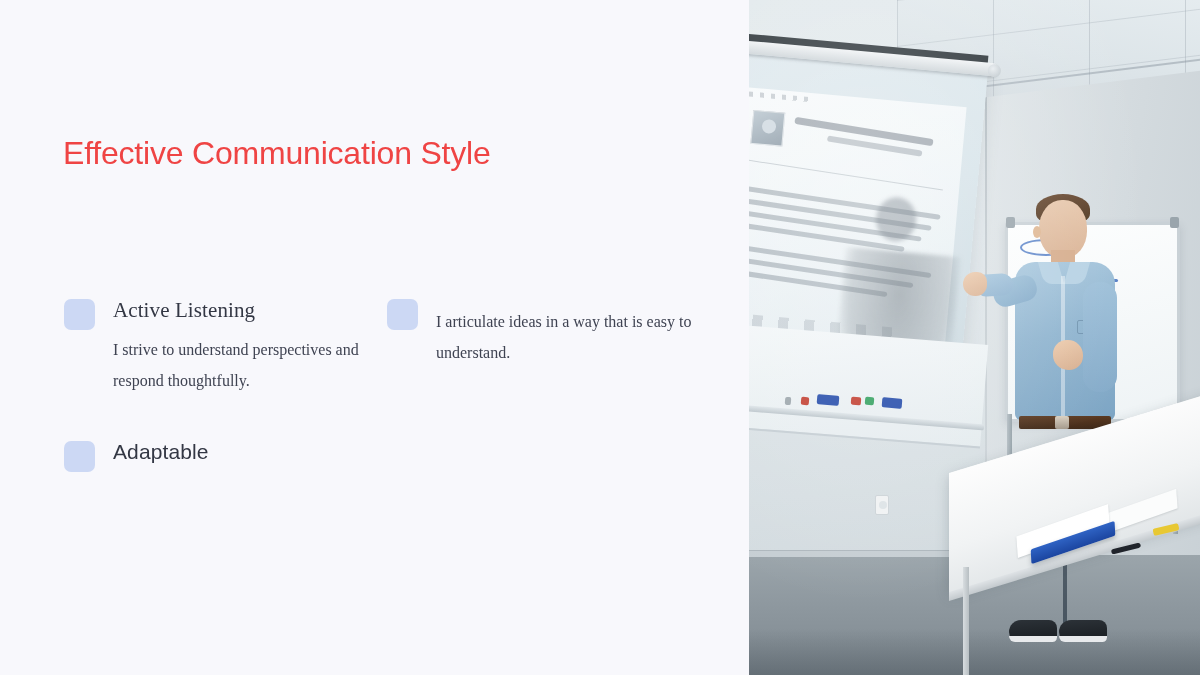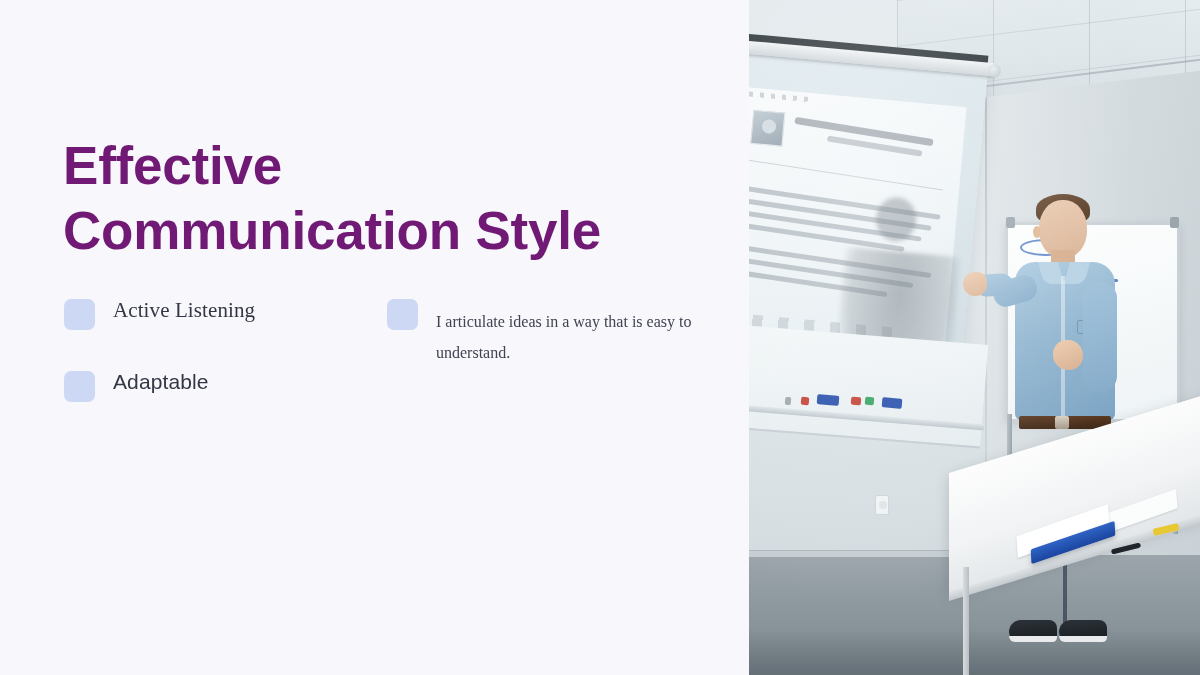--- a/index.html
+++ b/index.html
@@ -22,24 +22,24 @@
     position:relative;
     width:749px; height:675px;
     background:#f8f8fc;
     flex:0 0 749px;
   }
 
   .page-title{
     position:absolute;
     left:63px; top:134px;
     width:600px;
-    font-size:53px;
+    font-size:32px;
     line-height:1.22;
-    font-weight:700;
-    color:#701a75;
+    font-weight:400;
+    color:#ef4444;
     letter-spacing:-0.2px;
   }
 
   .items-grid{
     position:absolute;
     left:63px; top:296px;
     width:660px;
   }
   .row{ display:flex; }
   .row-1{ margin-bottom:0; }
@@ -70,21 +70,21 @@
   .item-desc{
     margin-top:11px;
     font-size:16px;
     line-height:30.5px;
     color:#3f4352;
     font-weight:400;
     max-width:275px;
   }
   .item.full .item-desc{ max-width:600px; }
 
-  .row-2{ }
+  .row-2{ margin-top:42px; }
 
   
   .photo-panel{
     position:relative;
     width:451px; height:675px;
     flex:0 0 451px;
     overflow:hidden;
     background:#cfd8db;
   }
   .photo{
@@ -453,20 +453,21 @@
 
     <h1 class="page-title">Effective Communication Style</h1>
 
     <div class="items-grid">
 
       <div class="row row-1">
 
         <div class="item col">
           <span class="bullet-square"></span>
           <div class="item-title">Active Listening</div>
+          <div class="item-desc">I strive to understand perspectives and respond thoughtfully.</div>
         </div>
 
         <div class="item col">
           <span class="bullet-square"></span>
           <div class="item-desc">I articulate ideas in a way that is easy to understand.</div>
         </div>
 
       </div>
 
       <div class="row row-2">

